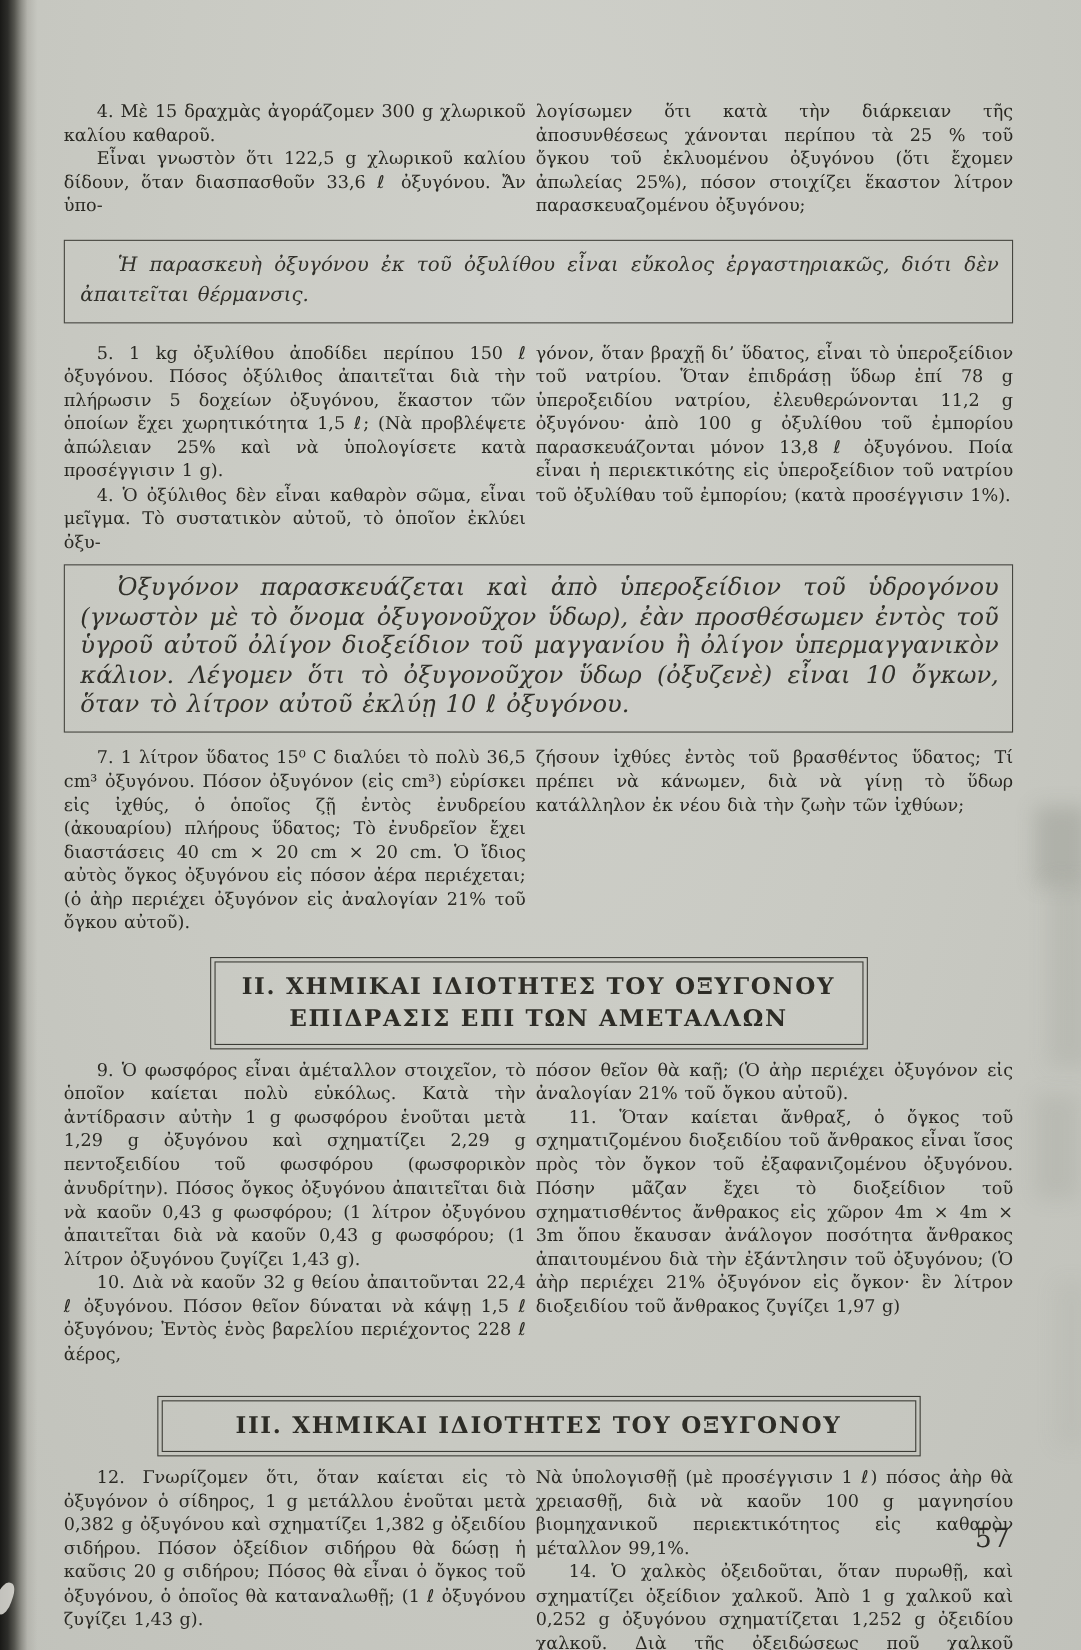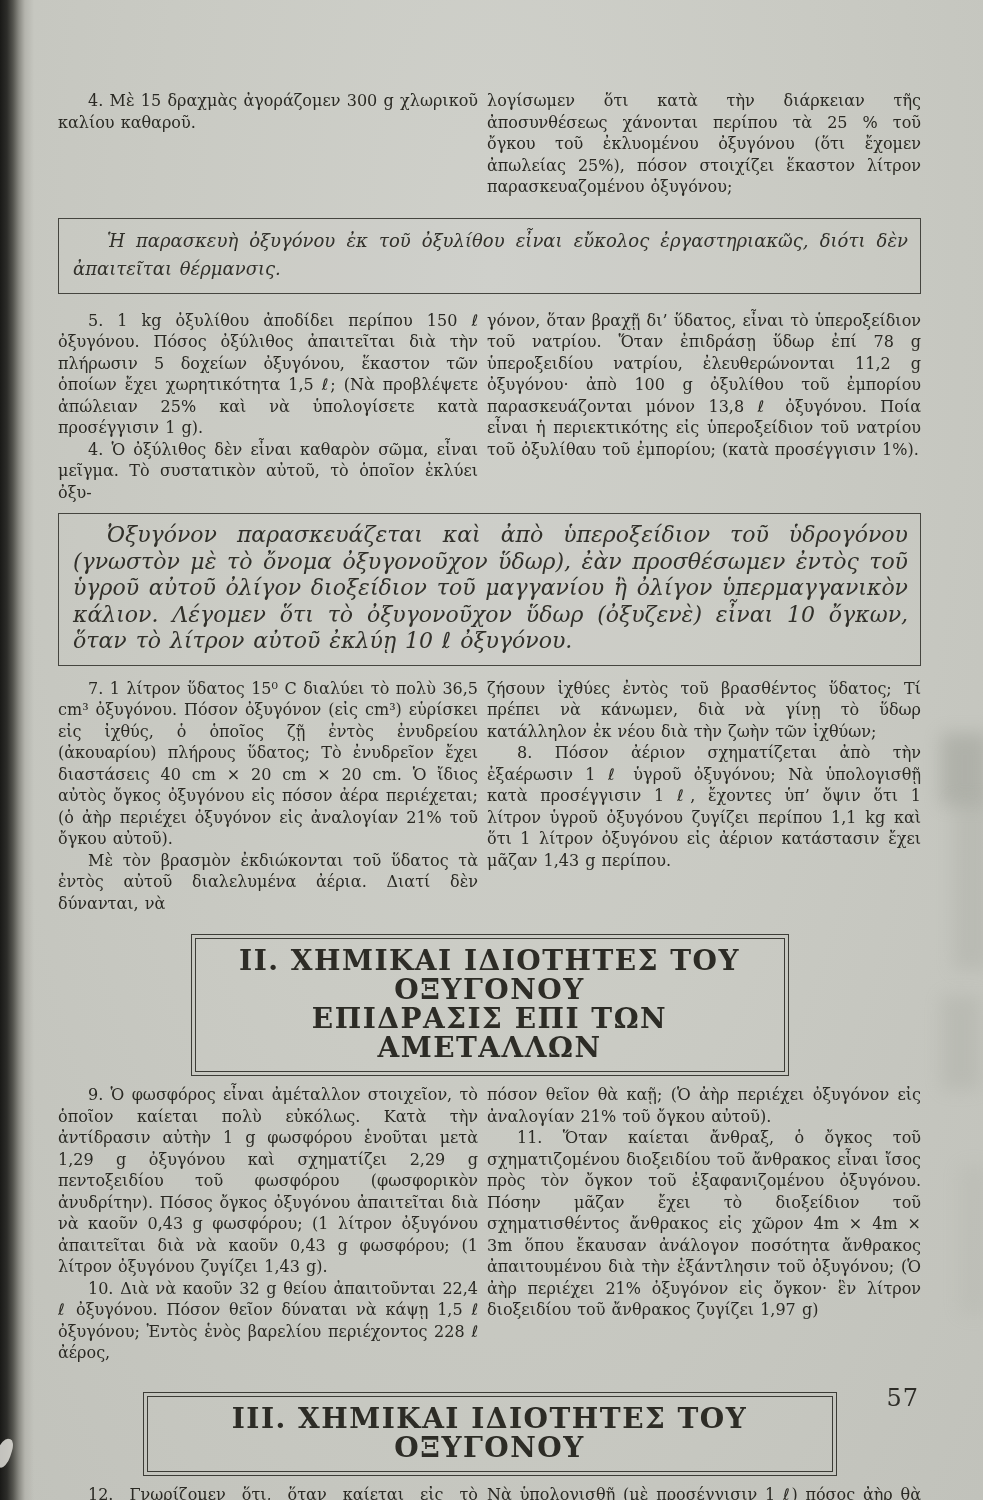--- a/index.html
+++ b/index.html
@@ -61,21 +61,21 @@
 
   .sec-12{margin-top:16px;}
   .sec-34{margin-top:12px;}
 
   .section-header{
     border:1.5px solid #3c3c36;
     outline:1.2px solid #3c3c36;outline-offset:3px;
     margin:24px auto 0 auto;
     padding:7px 14px 9px 14px;
     text-align:center;font-weight:bold;
-    font-size:28px;line-height:29px;letter-spacing:1.5px;
+    font-size:21px;line-height:29px;letter-spacing:1.5px;
     color:#2d2c26;
     background:rgba(255,255,255,0.02);
   }
   .section-header-2{width:560px;margin-top:24px;}
   .section-header-3{width:656px;margin-top:32px;}
 
   .sec-after-header{margin-top:12px;}
 
   .page-number{
     position:absolute;z-index:2;top:1384px;right:64px;
@@ -91,20 +91,21 @@
   <div class="bleed bleed-1"></div>
   <div class="bleed bleed-2"></div>
   <div class="bleed bleed-3"></div>
   <div class="bleed bleed-4"></div>
 
   <main class="content">
 
     <section class="two-col">
       <div class="col-left">
         <p class="body-par ind">4. Μὲ 15 δραχμὰς ἀγοράζομεν 300 g χλωρικοῦ καλίου καθαροῦ.</p>
+        <p class="body-par ind">Εἶναι γνωστὸν ὅτι 122,5 g χλωρικοῦ καλίου δίδουν, ὅταν διασπασθοῦν 33,6 ℓ ὀξυγόνου. Ἄν ὑπο-</p>
       </div>
       <div class="col-right">
         <p class="body-par noind">λογίσωμεν ὅτι κατὰ τὴν διάρκειαν τῆς ἀποσυνθέσεως χάνονται περίπου τὰ 25 % τοῦ ὄγκου τοῦ ἐκλυομένου ὀξυγόνου (ὅτι ἔχομεν ἀπωλείας 25%), πόσον στοιχίζει ἕκαστον λίτρον παρασκευαζομένου ὀξυγόνου;</p>
       </div>
     </section>
 
     <aside class="note-box note-box-1">
       <p>Ἡ παρασκευὴ ὀξυγόνου ἐκ τοῦ ὀξυλίθου εἶναι εὔκολος ἐργαστηριακῶς, διότι δὲν ἀπαιτεῖται θέρμανσις.</p>
     </aside>
 
@@ -118,25 +119,23 @@
       </div>
     </section>
 
     <aside class="note-box note-box-2">
       <p>Ὀξυγόνον παρασκευάζεται καὶ ἀπὸ ὑπεροξείδιον τοῦ ὑδρογόνου (γνωστὸν μὲ τὸ ὄνομα ὀξυγονοῦχον ὕδωρ), ἐὰν προσθέσωμεν ἐντὸς τοῦ ὑγροῦ αὐτοῦ ὀλίγον διοξείδιον τοῦ μαγγανίου ἢ ὀλίγον ὑπερμαγγανικὸν κάλιον. Λέγομεν ὅτι τὸ ὀξυγονοῦχον ὕδωρ (ὀξυζενὲ) εἶναι 10 ὄγκων, ὅταν τὸ λίτρον αὐτοῦ ἐκλύῃ 10 ℓ ὀξυγόνου.</p>
     </aside>
 
     <section class="two-col sec-34">
       <div class="col-left">
         <p class="body-par ind">7. 1 λίτρον ὕδατος 15⁰ C διαλύει τὸ πολὺ 36,5 cm³ ὀξυγόνου. Πόσον ὀξυγόνον (εἰς cm³) εὑρίσκει εἰς ἰχθύς, ὁ ὁποῖος ζῇ ἐντὸς ἐνυδρείου (ἀκουαρίου) πλήρους ὕδατος; Τὸ ἐνυδρεῖον ἔχει διαστάσεις 40 cm × 20 cm × 20 cm. Ὁ ἴδιος αὐτὸς ὄγκος ὀξυγόνου εἰς πόσον ἀέρα περιέχεται; (ὁ ἀὴρ περιέχει ὀξυγόνον εἰς ἀναλογίαν 21% τοῦ ὄγκου αὐτοῦ).</p>
-        <p class="body-par ind">Μὲ τὸν βρασμὸν ἐκδιώκονται τοῦ ὕδατος τὰ ἐντὸς αὐτοῦ διαλελυμένα ἀέρια. Διατί δὲν δύνανται, νὰ</p>
       </div>
       <div class="col-right">
         <p class="body-par noind">ζήσουν ἰχθύες ἐντὸς τοῦ βρασθέντος ὕδατος; Τί πρέπει νὰ κάνωμεν, διὰ νὰ γίνῃ τὸ ὕδωρ κατάλληλον ἐκ νέου διὰ τὴν ζωὴν τῶν ἰχθύων;</p>
-        <p class="body-par ind">8. Πόσον ἀέριον σχηματίζεται ἀπὸ τὴν ἐξαέρωσιν 1 ℓ ὑγροῦ ὀξυγόνου; Νὰ ὑπολογισθῇ κατὰ προσέγγισιν 1 ℓ, ἔχοντες ὑπ’ ὄψιν ὅτι 1 λίτρον ὑγροῦ ὀξυγόνου ζυγίζει περίπου 1,1 kg καὶ ὅτι 1 λίτρον ὀξυγόνου εἰς ἀέριον κατάστασιν ἔχει μᾶζαν 1,43 g περίπου.</p>
       </div>
     </section>
 
     <header class="section-header section-header-2">
       <div>ΙΙ. ΧΗΜΙΚΑΙ ΙΔΙΟΤΗΤΕΣ ΤΟΥ ΟΞΥΓΟΝΟΥ</div>
       <div>ΕΠΙΔΡΑΣΙΣ ΕΠΙ ΤΩΝ ΑΜΕΤΑΛΛΩΝ</div>
     </header>
 
     <section class="two-col sec-after-header">
       <div class="col-left">

